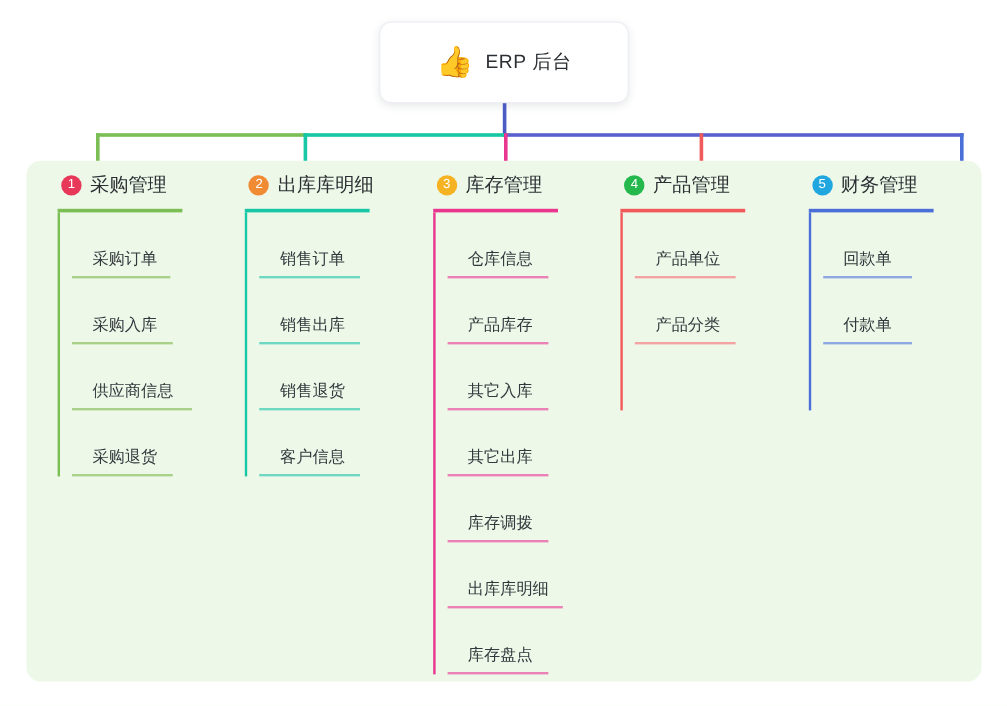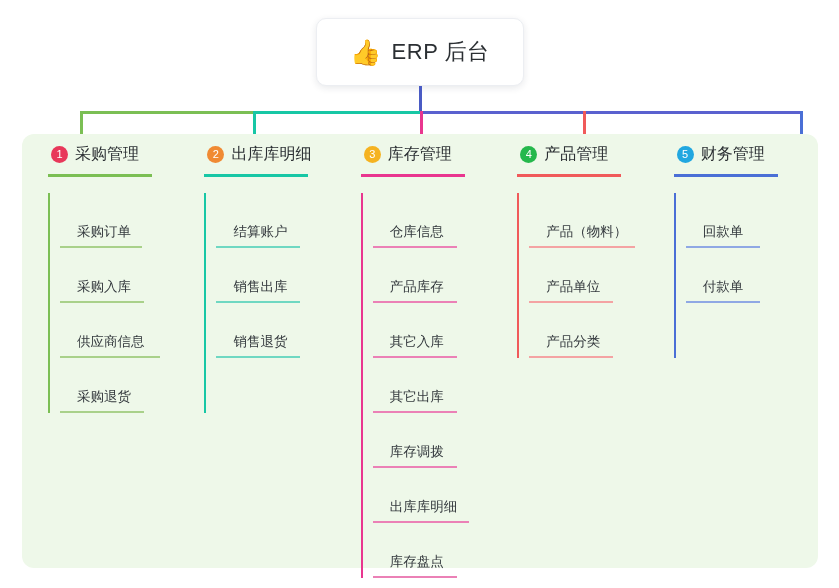--- a/index.html
+++ b/index.html
@@ -18,21 +18,21 @@
     width: 208px; height: 68px;
     background: #ffffff;
     border: 1px solid #eceef2;
     border-radius: 10px;
     box-shadow: 0 2px 7px rgba(30,40,60,0.10);
     display: flex; align-items: center; justify-content: center;
     gap: 10px;
   }
   .title-emoji { font-size: 25px; line-height: 1; }
   .title-text {
-    font-size: 22px;
+    font-size: 16px;
     color: #2b2f33;
     letter-spacing: 0.5px;
     white-space: nowrap;
   }
 
   
   .bus-seg { position: absolute; height: 3px; }
   .drop    { position: absolute; width: 3px; }
   .stem    { position: absolute; width: 3px; }
 
@@ -62,21 +62,21 @@
   .badge {
     width: 17px; height: 17px; border-radius: 50%;
     color: #ffffff; font-size: 11px;
     display: flex; align-items: center; justify-content: center;
     flex: 0 0 auto;
     font-family: "Liberation Sans", sans-serif;
   }
   .col-title { font-size: 16px; color: #2b2f33; white-space: nowrap; }
   .head-rule { height: 3px; margin-left: 12px; }
 
-  .items { position: relative; padding-left: 12px; margin-top: 16px; }
+  .items { position: relative; padding-left: 12px; margin-top: 0; }
   .trunk {
     position: absolute;
     left: 12px; top: 0;
     width: 2px;
   }
   .item {
     position: relative;
     height: 55px;
     margin-left: 12px;
     display: flex;
@@ -150,29 +150,33 @@
       </div>
       <div class="col">
         <div class="col-head">
           <span class="badge" style="background: rgb(240, 138, 51);">2</span>
           <span class="col-title">出库库明细</span>
         </div>
         <div class="head-rule" style="background: rgb(23, 199, 165); width: 104px;"></div>
         <div class="items">
           <div class="trunk" style="background: rgb(23, 199, 165); height: 220px;"></div>
           <div class="item">
-            <span class="item-label">结算账户</span>
+            <span class="item-label">销售订单</span>
             <div class="item-rule" style="background: rgb(111, 216, 194); width: 84px;"></div>
           </div>
           <div class="item">
             <span class="item-label">销售出库</span>
             <div class="item-rule" style="background: rgb(111, 216, 194); width: 84px;"></div>
           </div>
           <div class="item">
             <span class="item-label">销售退货</span>
+            <div class="item-rule" style="background: rgb(111, 216, 194); width: 84px;"></div>
+          </div>
+          <div class="item">
+            <span class="item-label">客户信息</span>
             <div class="item-rule" style="background: rgb(111, 216, 194); width: 84px;"></div>
           </div>
         </div>
       </div>
       <div class="col">
         <div class="col-head">
           <span class="badge" style="background: rgb(245, 179, 33);">3</span>
           <span class="col-title">库存管理</span>
         </div>
         <div class="head-rule" style="background: rgb(233, 54, 143); width: 104px;"></div>
@@ -210,24 +214,20 @@
       </div>
       <div class="col">
         <div class="col-head">
           <span class="badge" style="background: rgb(37, 184, 76);">4</span>
           <span class="col-title">产品管理</span>
         </div>
         <div class="head-rule" style="background: rgb(240, 90, 90); width: 104px;"></div>
         <div class="items">
           <div class="trunk" style="background: rgb(240, 90, 90); height: 165px;"></div>
           <div class="item">
-            <span class="item-label">产品（物料）</span>
-            <div class="item-rule" style="background: rgb(244, 163, 163); width: 106px;"></div>
-          </div>
-          <div class="item">
             <span class="item-label">产品单位</span>
             <div class="item-rule" style="background: rgb(244, 163, 163); width: 84px;"></div>
           </div>
           <div class="item">
             <span class="item-label">产品分类</span>
             <div class="item-rule" style="background: rgb(244, 163, 163); width: 84px;"></div>
           </div>
         </div>
       </div>
       <div class="col">

